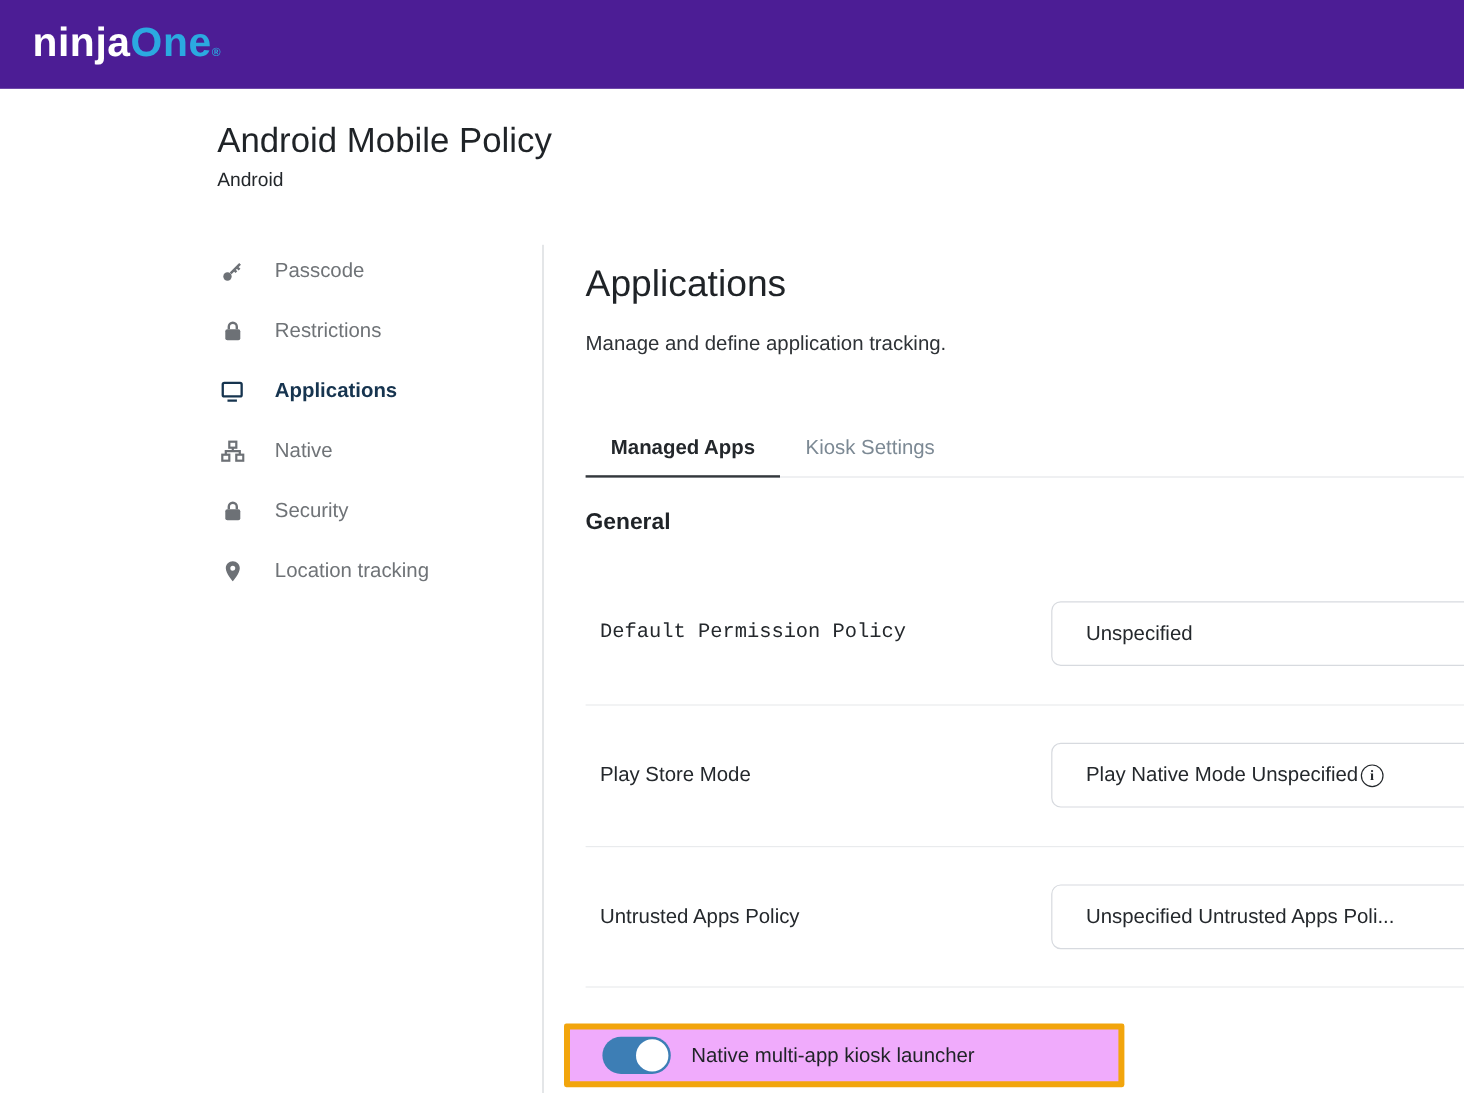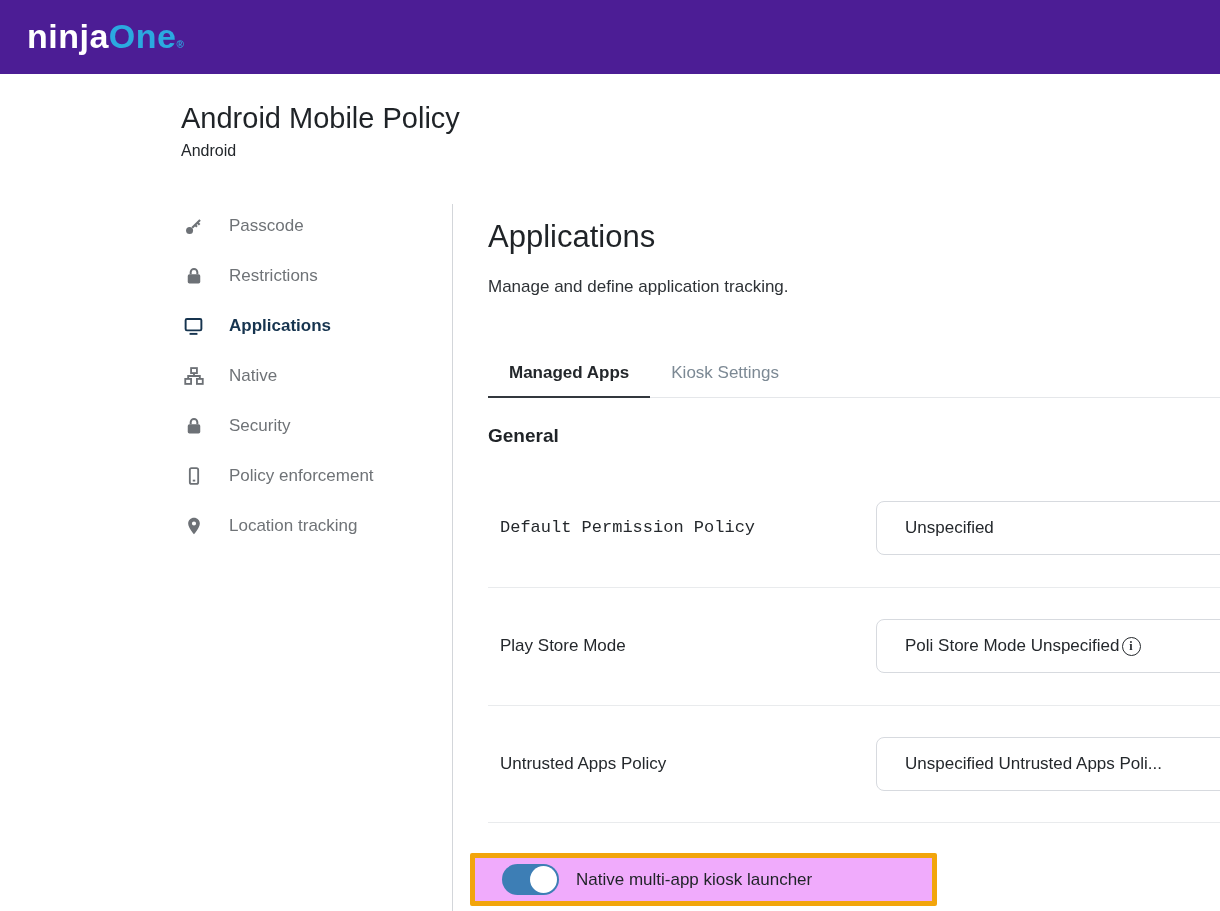--- a/index.html
+++ b/index.html
@@ -126,29 +126,20 @@
   <div class="nav-item">
     <span class="ic">
       <svg width="20" height="20" viewBox="0 0 24 24" stroke-width="2.4">
         <rect class="fillit" x="4.5" y="10" width="15" height="11" rx="2"></rect>
         <path d="M8 10 V7.5 a4 4 0 0 1 8 0 V10"></path>
       </svg>
     </span>
     <span class="lbl">Security</span>
   </div>
 
-  <div class="nav-item">
-    <span class="ic">
-      <svg width="20" height="20" viewBox="0 0 24 24" stroke-width="2.2">
-        <rect x="7" y="2.5" width="10" height="19" rx="2"></rect>
-        <path d="M10.5 17.5 H13.5"></path>
-      </svg>
-    </span>
-    <span class="lbl">Policy enforcement</span>
-  </div>
 
   <div class="nav-item">
     <span class="ic">
       <svg width="20" height="20" viewBox="0 0 24 24">
         <path class="fillit" d="M12 2 C8.1 2 5 5.1 5 9 c0 5.2 7 13 7 13 s7-7.8 7-13 c0-3.9-3.1-7-7-7 z M12 11.5 a2.5 2.5 0 1 1 0-5 a2.5 2.5 0 0 1 0 5 z" fill-rule="evenodd"></path>
       </svg>
     </span>
     <span class="lbl">Location tracking</span>
   </div>
 
@@ -167,21 +158,21 @@
 <div class="section-heading">General</div>
 
 <div class="field-label lbl-1">Default Permission Policy</div>
 <div class="field-select sel-1">
   <span>Unspecified</span>
 </div>
 <div class="h-sep sep-1"></div>
 
 <div class="field-label lbl-2">Play Store Mode</div>
 <div class="field-select sel-2">
-  <span>Poli Store Mode Unspecified</span>
+  <span>Play Native Mode Unspecified</span>
   <span class="info-icon">i</span>
 </div>
 <div class="h-sep sep-2"></div>
 
 <div class="field-label lbl-3">Untrusted Apps Policy</div>
 <div class="field-select sel-3">
   <span>Unspecified Untrusted Apps Poli...</span>
 </div>
 <div class="h-sep sep-3"></div>
 

